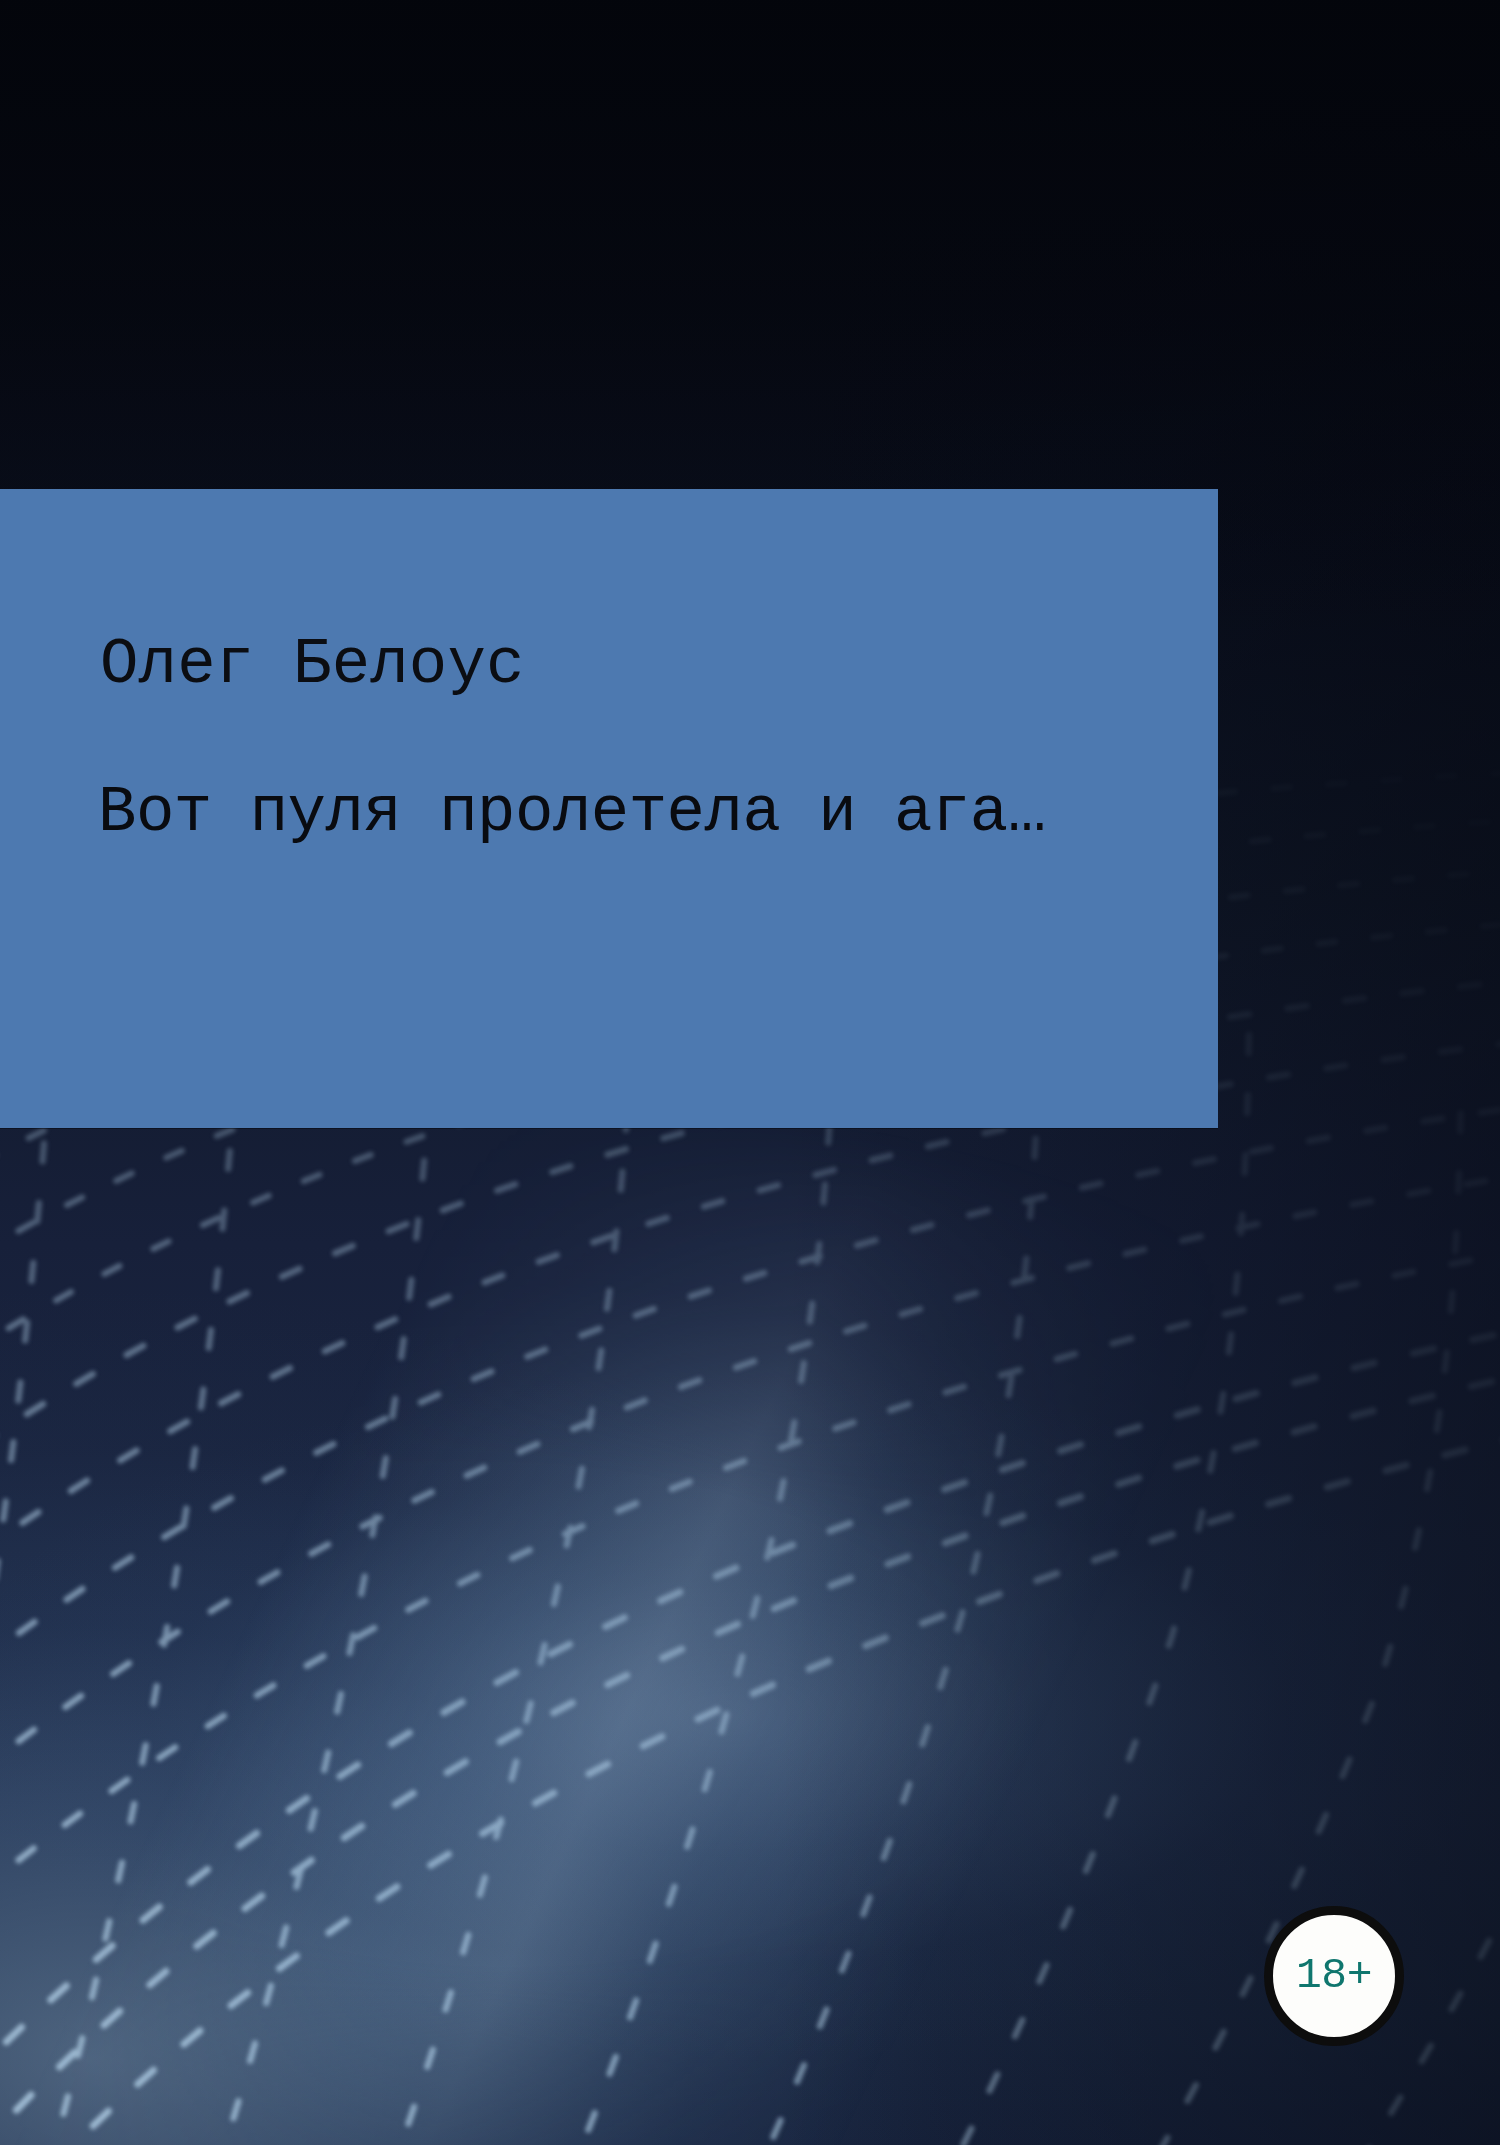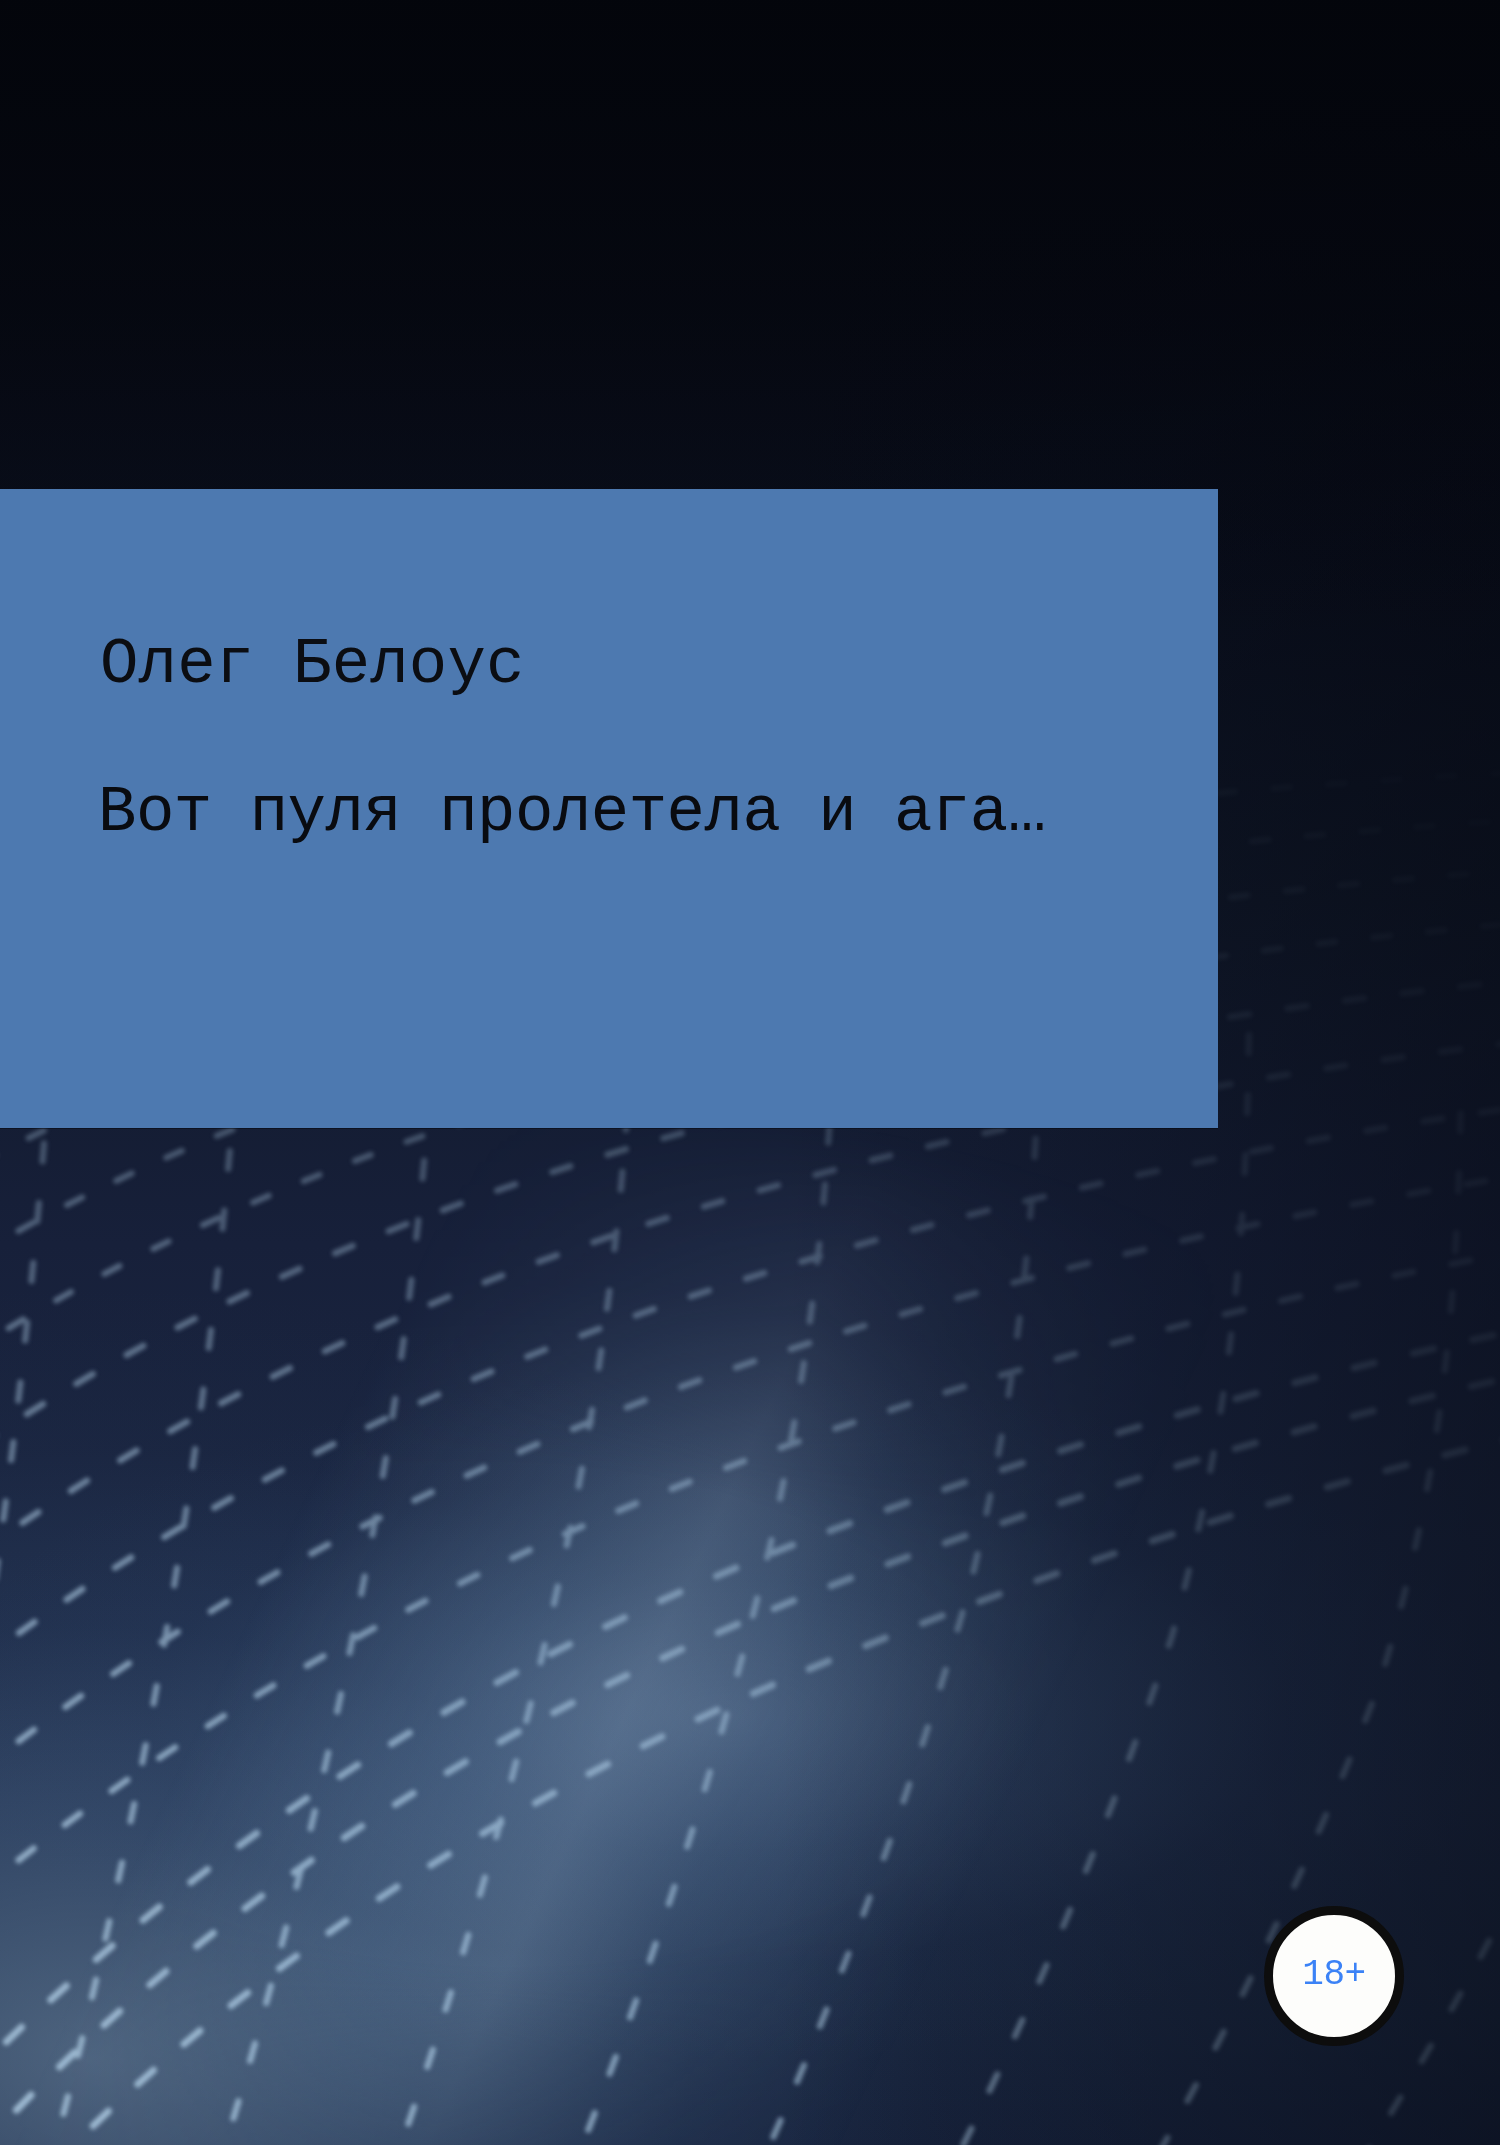--- a/index.html
+++ b/index.html
@@ -145,22 +145,22 @@
     height: 140px;
     border-radius: 50%;
     background: #fdfdfb;
     border: 9px solid #0d0d0d;
     box-sizing: border-box;
     display: flex;
     align-items: center;
     justify-content: center;
   }
   #age-badge-label {
-    font-size: 36px;
-    color: #3b82f6;
+    font-size: 43px;
+    color: #0f766e;
     letter-spacing: -0.5px;
     line-height: 1;
     transform: translateY(-1px);
   }
 </style>
 </head>
 <body>
 
 <div id="cover">
 

